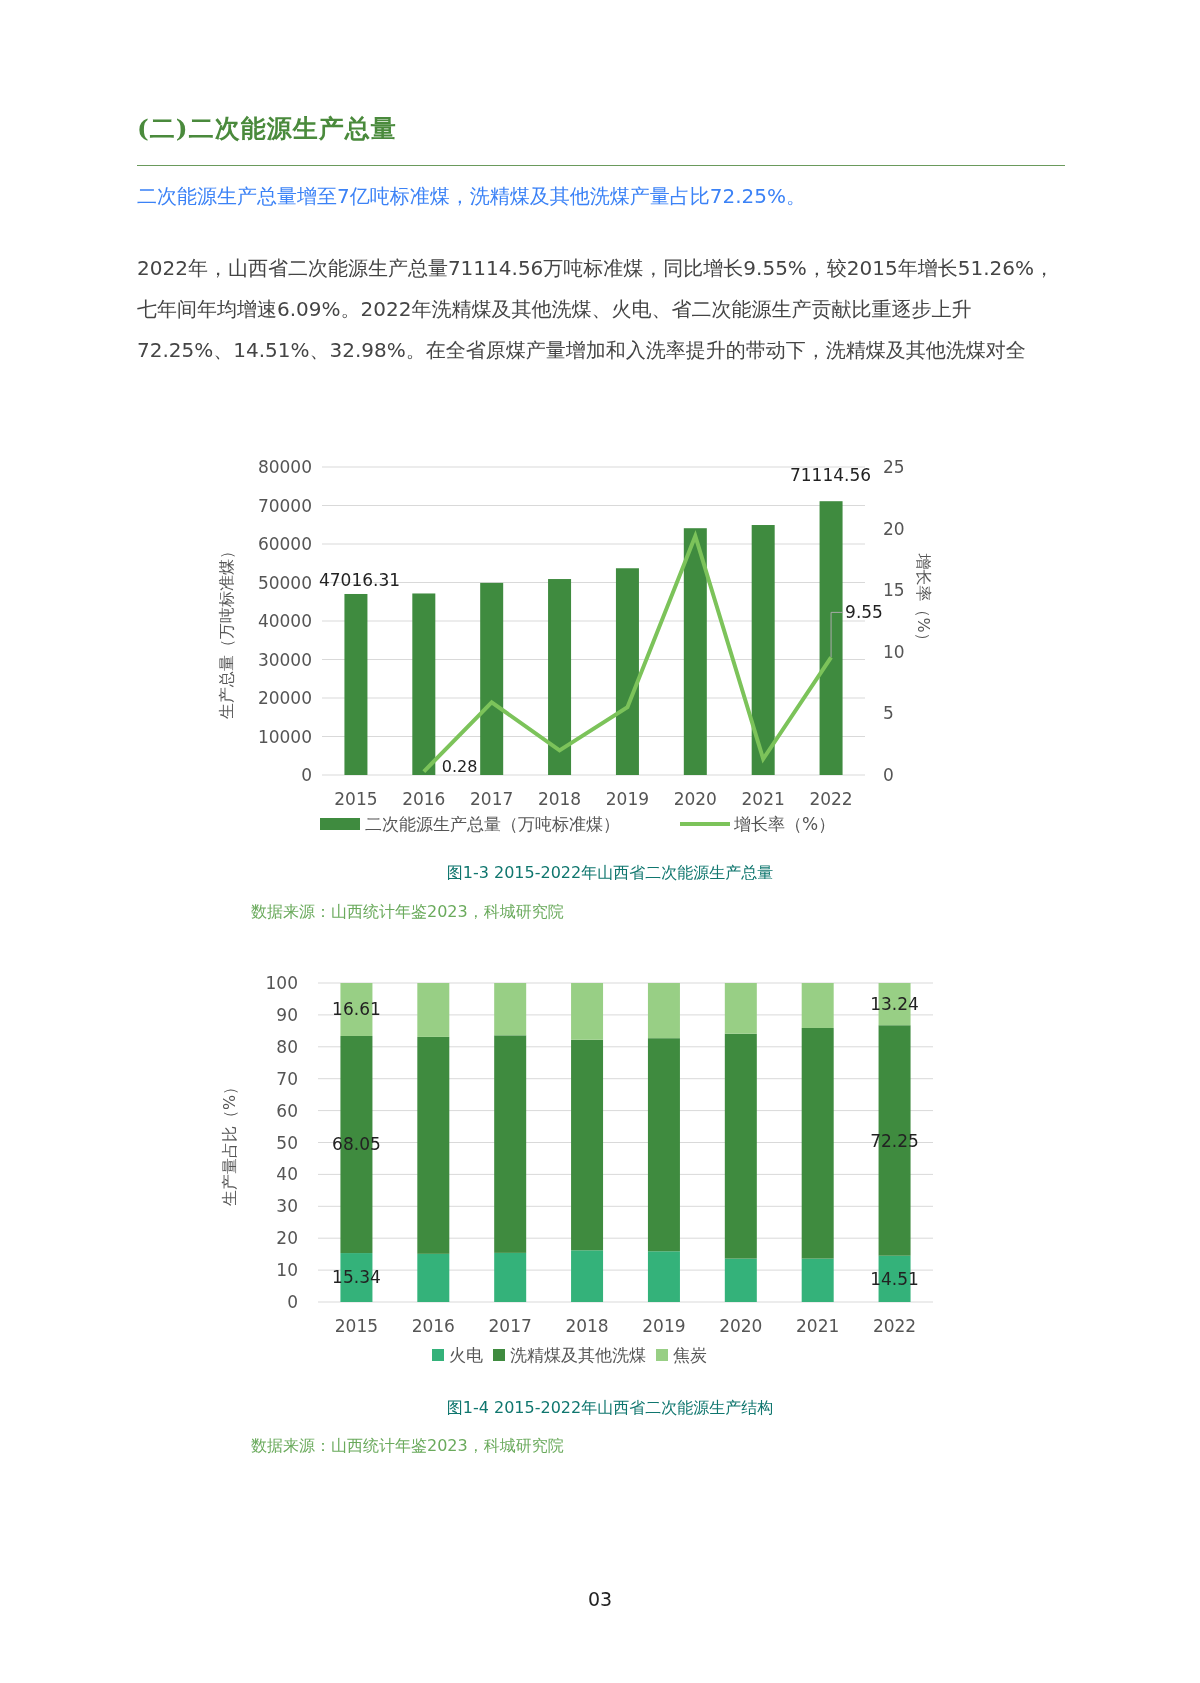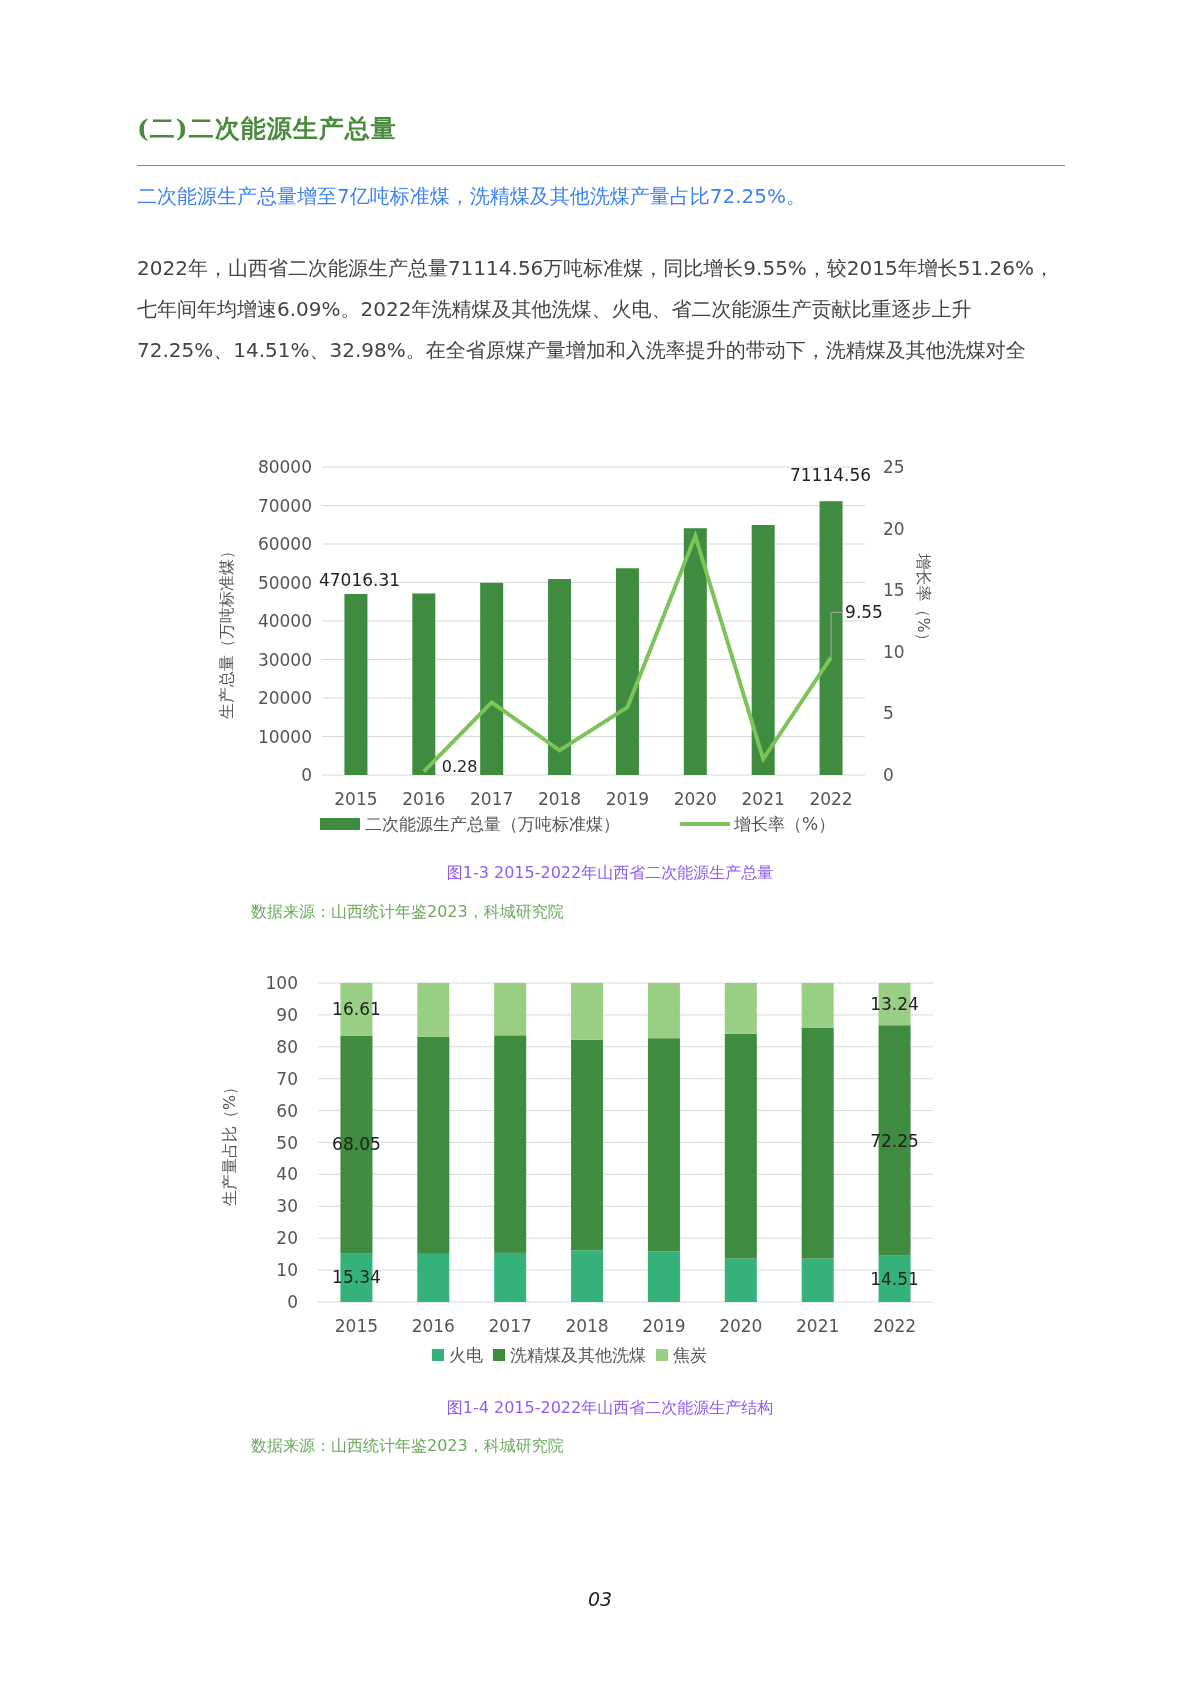--- a/index.html
+++ b/index.html
@@ -4,23 +4,23 @@
 <style>
   html, body { margin: 0; padding: 0; background: #ffffff; }
   body { width: 1200px; height: 1683px; position: relative; font-family: "DejaVu Sans", "Liberation Sans", sans-serif; color: #333; overflow: hidden; }
   .section-title { position: absolute; left: 137px; top: 112px; font-family: "DejaVu Serif", "Liberation Serif", serif; font-weight: bold; font-size: 25px; color: #4a8a3c; letter-spacing: 1px; }
   .rule { position: absolute; left: 137px; top: 165px; width: 928px; height: 1px; background: #6a9a5c; }
   .subtitle { position: absolute; left: 137px; top: 183px; font-size: 20px; color: #3b82f6; }
   .para { position: absolute; left: 137px; top: 236px; width: 935px; font-size: 20px; line-height: 41px; color: #444; margin-top: 12px; }
   .para p { margin: 0; }
   .chart { position: absolute; }
   .chart svg text { font-family: "DejaVu Sans", "Liberation Sans", sans-serif; }
-  .caption { position: absolute; font-size: 16px; color: #8b5cf6; text-align: center; }
+  .caption { position: absolute; font-size: 16px; color: #0f766e; text-align: center; }
   .source { position: absolute; left: 251px; font-size: 16px; color: #6aaa5c; }
-  .page-number { position: absolute; left: 0; width: 1200px; top: 1588px; text-align: center; font-size: 19px; color: #222; font-style: italic; }
+  .page-number { position: absolute; left: 0; width: 1200px; top: 1588px; text-align: center; font-size: 19px; color: #222; }
 </style>
 </head>
 <body>
 
 <div class="section-title">(二)二次能源生产总量</div>
 <div class="rule"></div>
 <div class="subtitle">二次能源生产总量增至7亿吨标准煤，洗精煤及其他洗煤产量占比72.25%。</div>
 
 <div class="para">
   <p>2022年，山西省二次能源生产总量71114.56万吨标准煤，同比增长9.55%，较2015年增长51.26%，</p>

